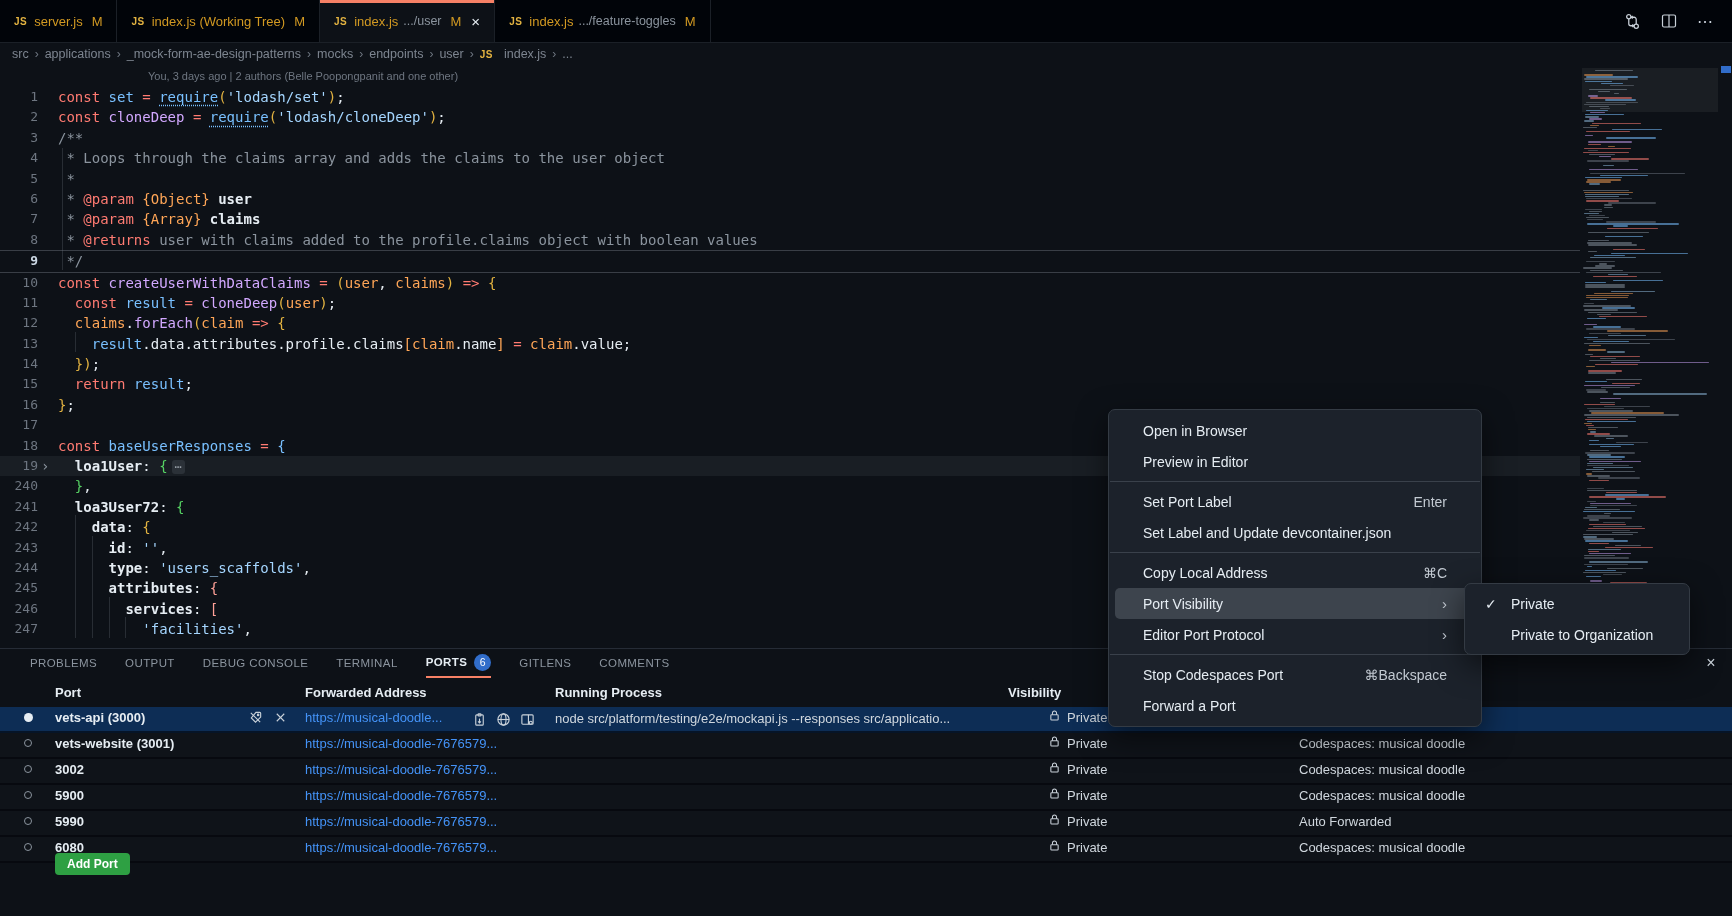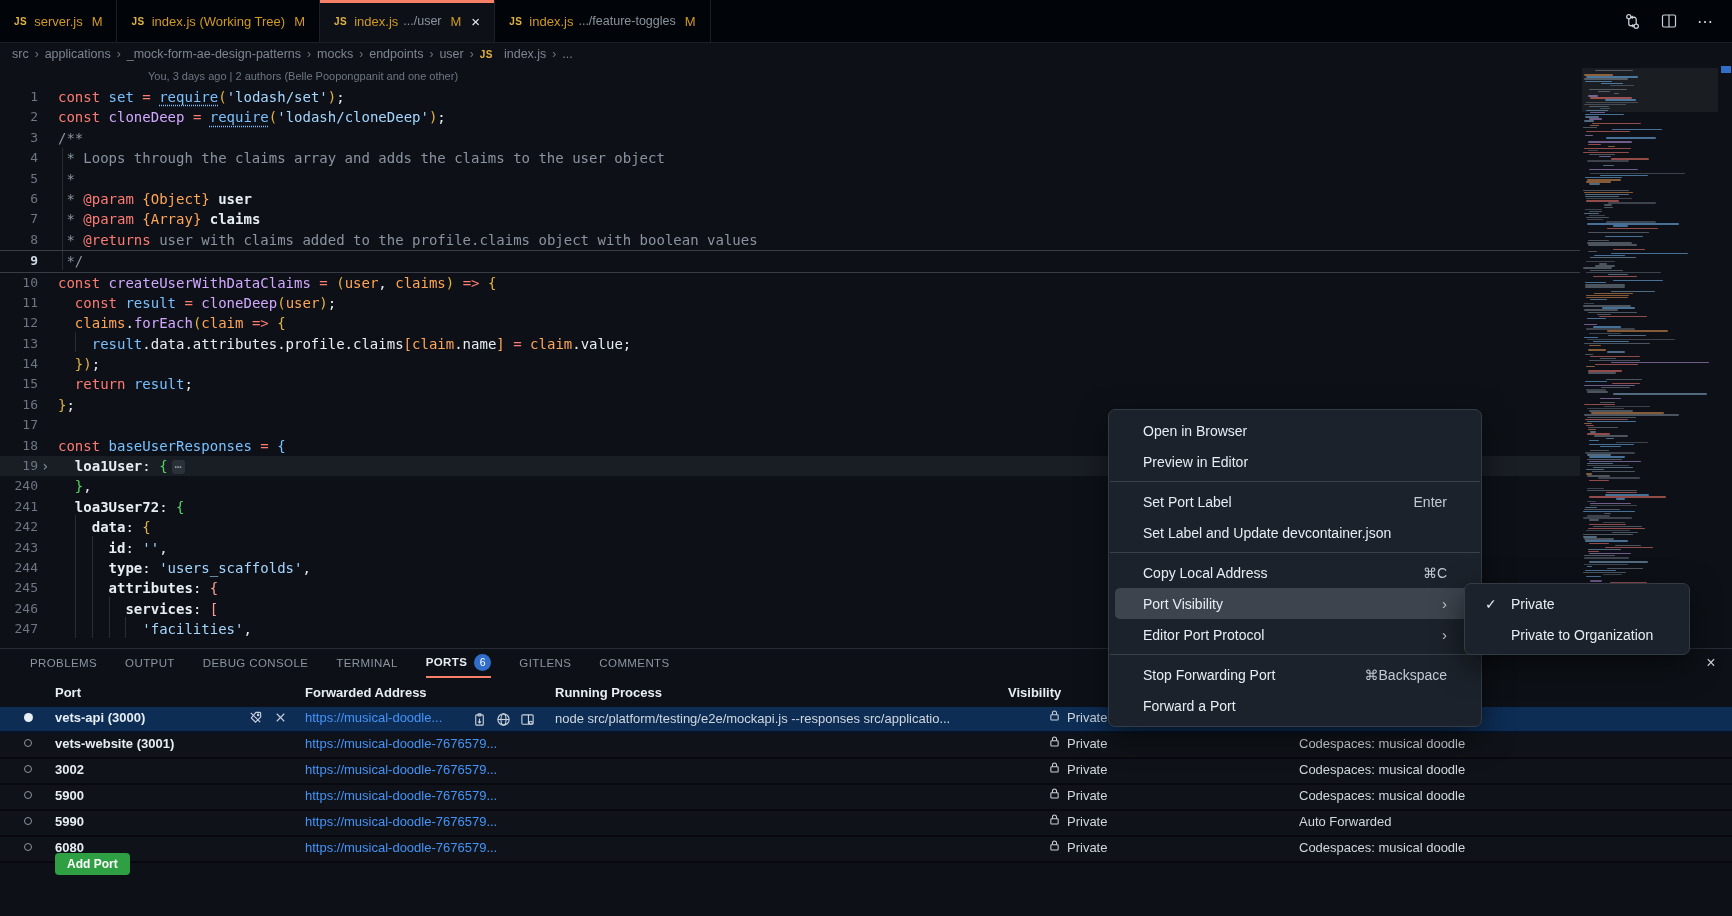--- a/index.html
+++ b/index.html
@@ -616,21 +616,21 @@
       <div class="mitem hl">
         <span class="mlabel">Port Visibility</span>
         <span class="msub">›</span>
       </div>
       <div class="mitem">
         <span class="mlabel">Editor Port Protocol</span>
         <span class="msub">›</span>
       </div>
       <div class="msep"></div>
       <div class="mitem">
-        <span class="mlabel">Stop Forwarding Port</span>
+        <span class="mlabel">Stop Codespaces Port</span>
         <span class="mshort">⌘Backspace</span>
       </div>
       <div class="mitem">
         <span class="mlabel">Forward a Port</span>
       </div>
     </div>
 
   <div id="submenu">
       <div class="smitem">
         <span class="smcheck">✓</span>

